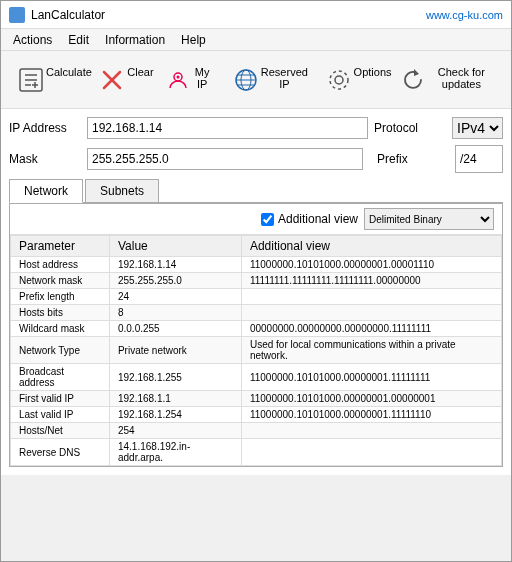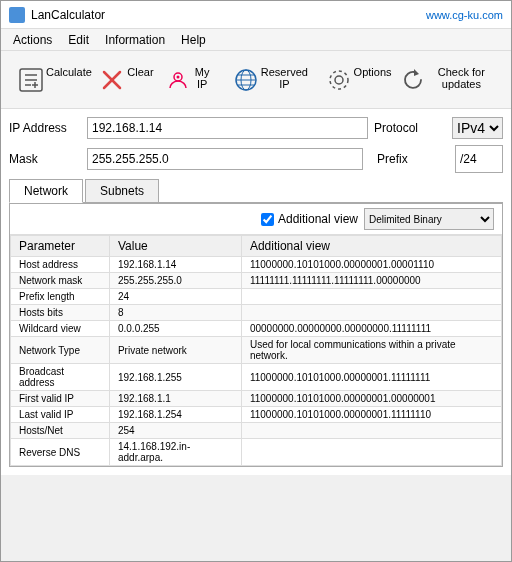--- a/index.html
+++ b/index.html
@@ -336,21 +336,21 @@
             <td>Prefix length</td>
             <td>24</td>
             <td></td>
           </tr>
           <tr>
             <td>Hosts bits</td>
             <td>8</td>
             <td></td>
           </tr>
           <tr>
-            <td>Wildcard view</td>
+            <td>Wildcard mask</td>
             <td>0.0.0.255</td>
             <td>00000000.00000000.00000000.11111111</td>
           </tr>
           <tr>
             <td>Network Type</td>
             <td>Private network</td>
             <td>Used for local communications within a private network.</td>
           </tr>
           <tr>
             <td>Broadcast address</td>

